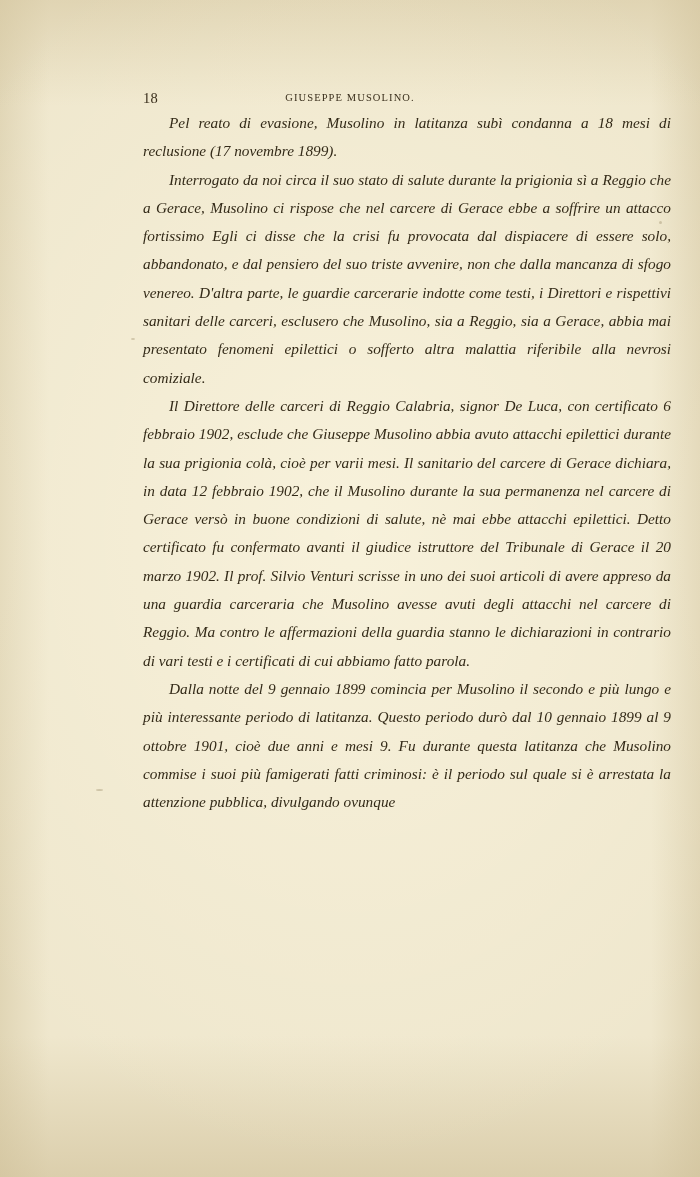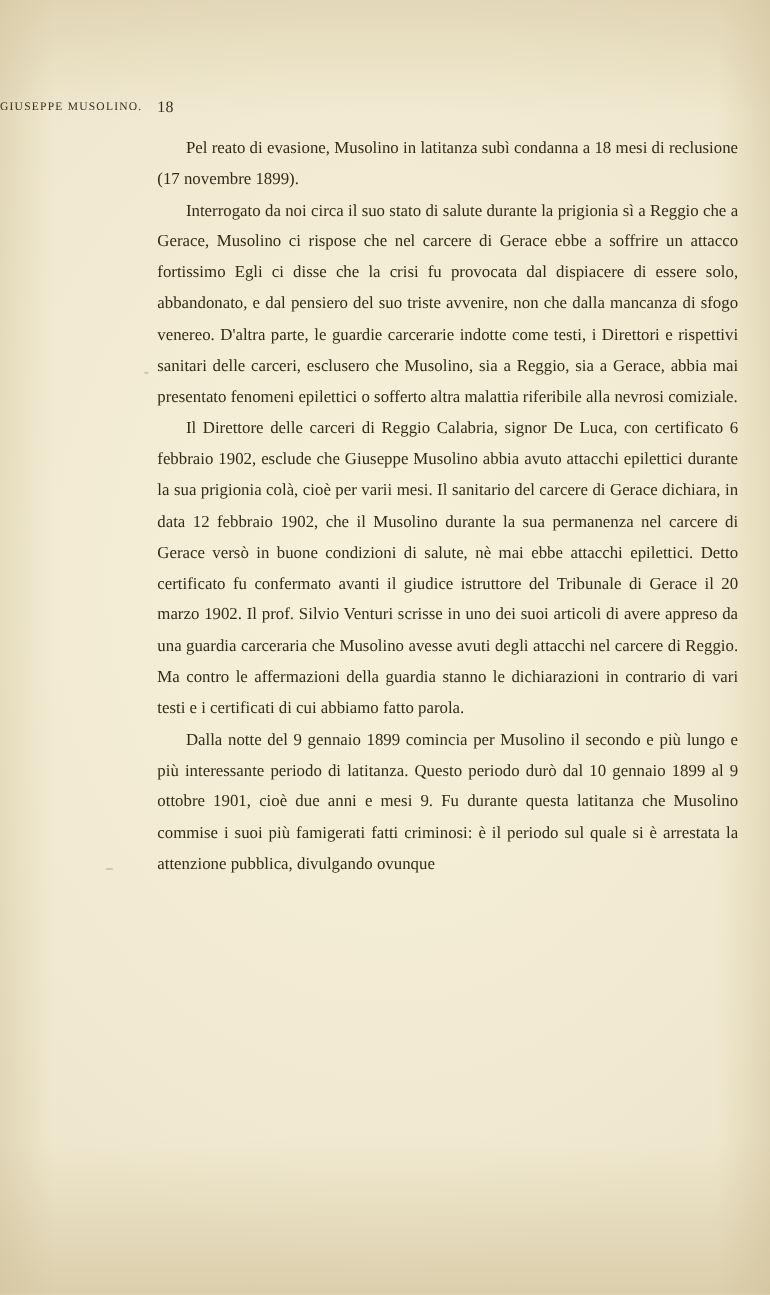--- a/index.html
+++ b/index.html
@@ -43,35 +43,36 @@
     top: 0;
     font-size: 14.5px;
     letter-spacing: 0.3px;
     color: #3a2f1c;
   }
   .running-head {
     position: absolute;
     left: 0;
     right: 0;
     top: 2px;
-    text-align: left;
+    text-align: center;
     font-size: 10.5px;
     letter-spacing: 1.1px;
     color: #3a2f1c;
     text-transform: uppercase;
   }
   .body-text {
     position: absolute;
     left: 143px;
-    top: 121px;
+    top: 109px;
     width: 528px;
     font-size: 15.3px;
     line-height: 28.3px;
     text-align: justify;
     color: #332a18;
+    font-style: italic;
   }
   .body-text p {
     margin: 0;
     text-indent: 26px;
   }
   
   .speck {
     position: absolute;
     background: rgba(120,100,60,0.28);
     border-radius: 50%;

